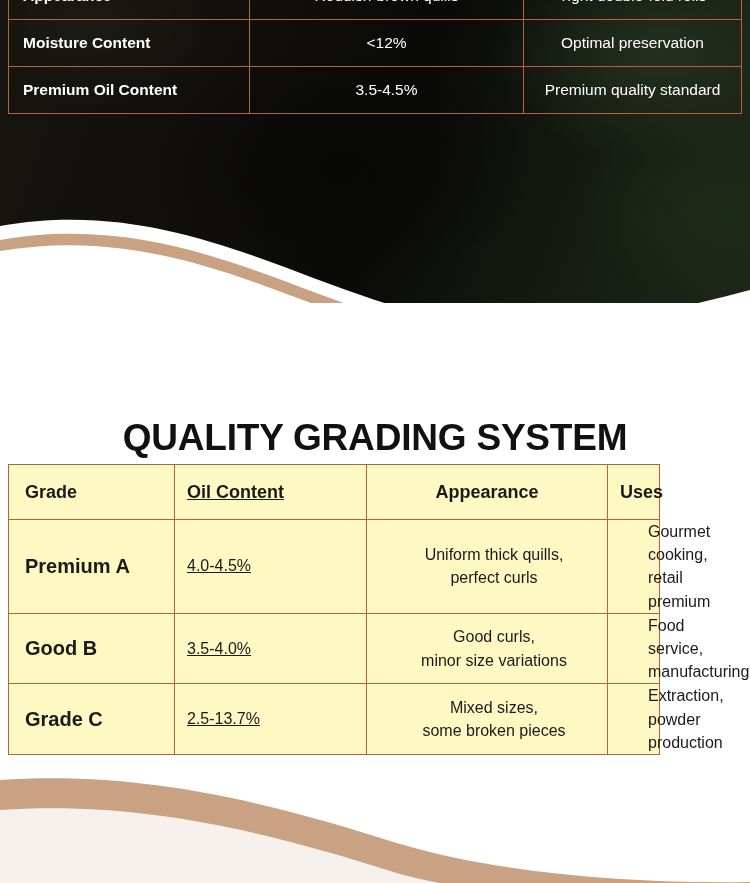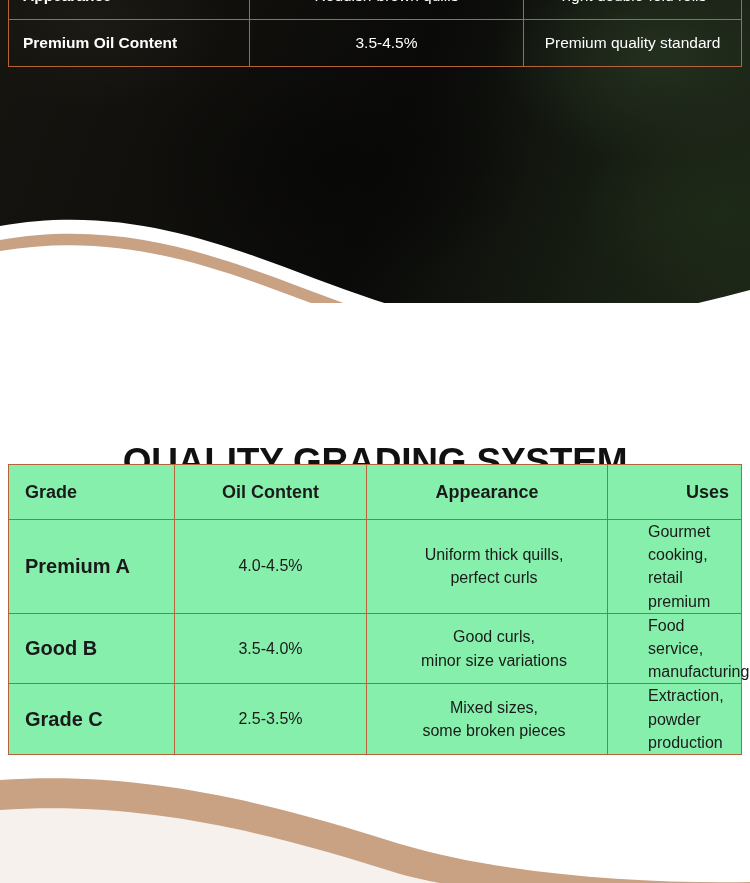--- a/index.html
+++ b/index.html
@@ -66,52 +66,52 @@
     top: 150px;
     width: 750px;
     height: 220px;
     pointer-events: none;
   }
 
   
   #grading-title {
     position: absolute;
     left: 0;
-    top: 416px;
+    top: 392px;
     width: 750px;
     text-align: center;
     font-size: 37px;
     font-weight: bold;
     color: #111111;
     letter-spacing: -0.2px;
     font-stretch: condensed;
   }
   #grading-table {
     position: absolute;
     left: 8px;
     top: 464px;
-    width: 734px;
+    width: 652px;
     border-collapse: collapse;
     table-layout: fixed;
-    background: #86efac;
+    background: #fef9c3;
   }
   #grading-table th,
   #grading-table td {
     border: 1px solid #b5633a;
     vertical-align: middle;
     color: #1a1a1a;
   }
   #grading-table thead th {
     height: 54px;
     font-size: 18px;
     font-weight: bold;
     padding: 0 12px;
   }
   .gt-c1 { width: 137px; text-align: left;  padding-left: 16px !important; }
-  .gt-c2 { width: 167px; text-align: center; }
+  .gt-c2 { width: 167px; text-align: left; text-decoration: underline; }
   .gt-c3 { width: 216px; text-align: center; padding-left: 26px !important; }
   .gt-c4 { text-align: left; padding-left: 40px !important; }
   #grading-table thead .gt-c3 { text-align: center; padding-left: 12px !important; }
   #grading-table thead .gt-c4 { text-align: right; padding-left: 12px !important; }
   #grading-table tbody td {
     height: 66px;
     font-size: 16px;
     padding: 0 12px;
     margin-top: 48px;
   }
@@ -138,20 +138,25 @@
   <div id="specs-bg"></div>
 
   <table id="specs-table">
     <tbody>
       <tr>
         <td class="sp-label">Appearance</td>
         <td class="sp-mid">Reddish-brown quills</td>
         <td class="sp-right">Tight double-fold rolls</td>
       </tr>
       <tr>
+        <td class="sp-label">Moisture Content</td>
+        <td class="sp-mid">&lt;12%</td>
+        <td class="sp-right">Optimal preservation</td>
+      </tr>
+      <tr>
         <td class="sp-label">Premium Oil Content</td>
         <td class="sp-mid">3.5-4.5%</td>
         <td class="sp-right">Premium quality standard</td>
       </tr>
     </tbody>
   </table>
 
   <svg id="wave-top" viewBox="0 0 750 220" preserveAspectRatio="none">
     <path d="M0,76 C150,50 260,112 375,150 C490,188 620,176 750,140 L750,220 L0,220 Z" fill="#ffffff"></path>
     <path d="M0,90 C150,64 260,126 375,164 C490,202 620,190 750,154 L750,220 L0,220 Z" fill="#c9a183"></path>
@@ -198,21 +203,21 @@
       </td>
       <td class="gt-c4">
         <div class="cell-lines">
           <div>Food service,</div>
           <div>manufacturing</div>
         </div>
       </td>
     </tr>
     <tr>
       <td class="gt-c1">Grade C</td>
-      <td class="gt-c2">2.5-3.5%</td>
+      <td class="gt-c2">2.5-13.7%</td>
       <td class="gt-c3">
         <div class="cell-lines">
           <div>Mixed sizes,</div>
           <div>some broken pieces</div>
         </div>
       </td>
       <td class="gt-c4">
         <div class="cell-lines">
           <div>Extraction,</div>
           <div>powder production</div>

